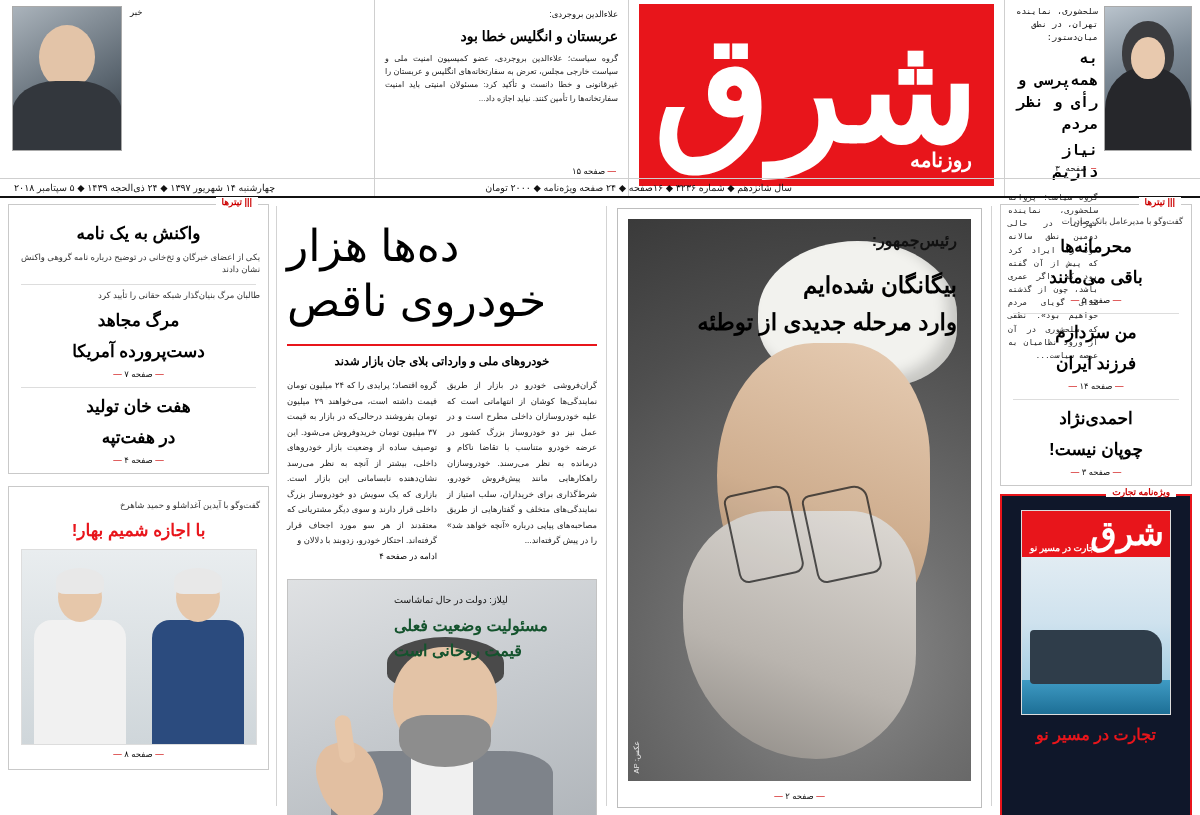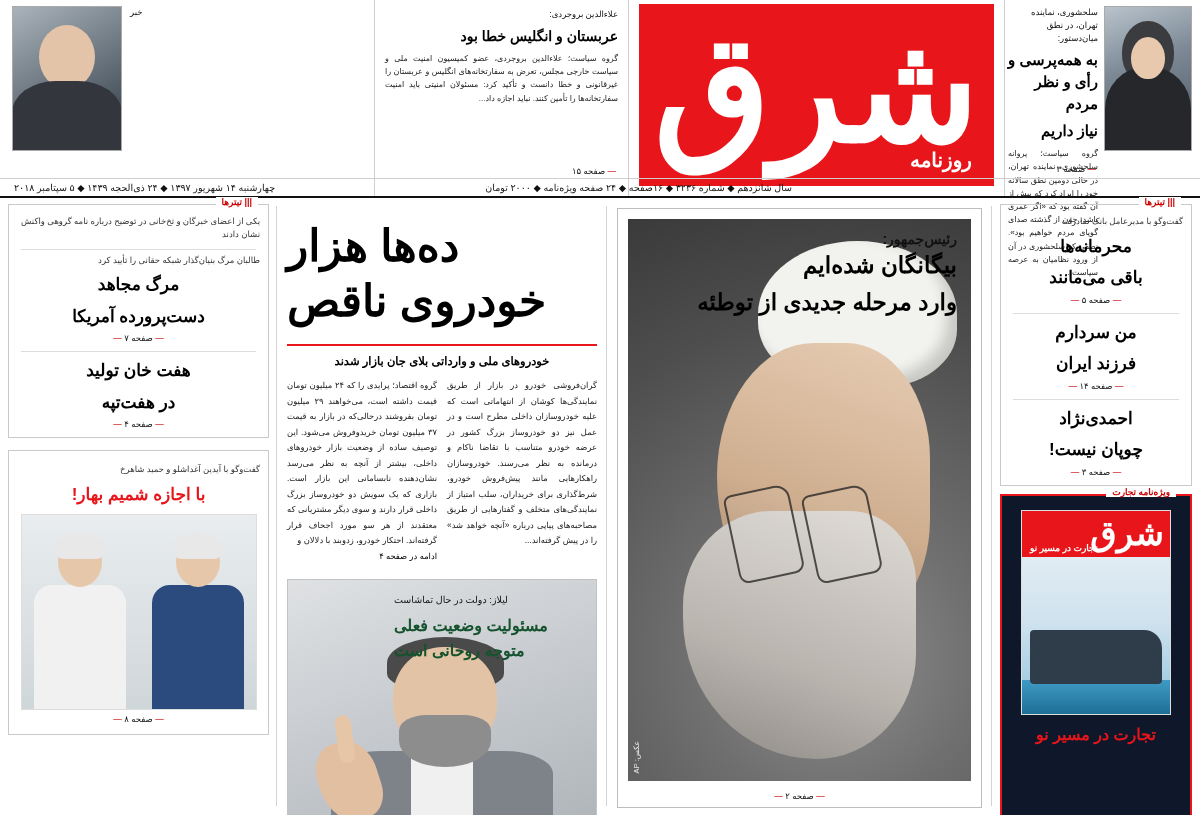--- a/index.html
+++ b/index.html
@@ -22,21 +22,21 @@
     position: absolute;
     left: 0; top: 0;
     width: 1200px; height: 196px;
     display: flex;
     flex-direction: row;
   }
   .mh-col {
     height: 196px;
     position: relative;
   }
-  .mh-right { width: 196px; border-left: 1px solid #cfcfcf; }
+  .mh-right { width: 196px; border-left: 1px solid #cfcfcf; font-family: Liberation Mono, monospace; }
   .mh-logo  { width: 375px; }
   .mh-center{ width: 255px; border-left: 1px solid #cfcfcf; border-right: 1px solid #cfcfcf;}
   .mh-left  { width: 370px; }
 
   
   .mh-right .photo {
     position: absolute; right: 8px; top: 6px;
     width: 88px; height: 145px;
     background: linear-gradient(160deg,#b9c3cc 0%, #7d8a96 40%, #46505a 100%);
     border: 1px solid #aaa;
@@ -211,41 +211,41 @@
     border-radius: 8px 14px 10px 10px;
     background: rgba(255,255,255,.08);
     transform: rotate(-12deg);
   }
   .glasses .lens.l { left: 0; }
   .glasses .lens.r { right: 0; }
   .photo-headline {
     position: absolute; right: 24px; top: 22px; width: 260px;
     text-align: right; z-index: 5;
   }
-  .ph-kicker { font-size: 14px; color:#111; font-weight:bold; margin-bottom:0; }
+  .ph-kicker { font-size: 16px; color:#111; font-weight:bold; margin-bottom:17px; }
   .ph-head {
     font-size: 23px; font-weight: bold; color:#000; line-height: 1.6;
   }
   .photo-credit {
     position:absolute; left: 14px; bottom: 34px;
     font-size: 7.5px; color:#e9e9e9; writing-mode: vertical-rl;
     transform: rotate(180deg);
   }
   .photo-page {
     position:absolute; left: 0; right:0; bottom: 6px; text-align:center;
     font-size: 8.5px; color:#111;
   }
   .photo-page .dash{ color:#c00; }
 
   
   .main-head {
     margin: 18px 10px 0 10px; text-align: left; direction: rtl;
   }
   .main-head .l1, .main-head .l2 {
-    font-size: 44px; font-weight: bold; color: #000; line-height: 1.25;
+    font-size: 44px; font-weight: normal; color: #000; line-height: 1.25;
     letter-spacing: -1px; text-align: left;
   }
   .main-rule { border-top: 2px solid #e8151b; margin: 16px 10px 8px; }
   .main-sub {
     margin: 0 10px 10px; font-size: 11.5px; font-weight:bold; color:#000;
     text-align: center;
   }
   .main-cols {
     margin: 6px 10px 0; display: flex; gap: 10px; direction: rtl;
   }
@@ -522,34 +522,35 @@
         <div class="man-body"></div>
         <div class="man-shirt"></div>
         <div class="man-hair"></div>
         <div class="man-head"></div>
         <div class="man-beard"></div>
         <div class="hand"></div>
         <div class="finger"></div>
         <div class="inset-txt">
           <div class="inset-kicker">لیلاز: دولت در حال تماشاست</div>
           <div class="inset-head">مسئولیت وضعیت فعلی</div>
-          <div class="inset-head">متوجه روحانی است</div>
+          <div class="inset-head">قیمت روحانی است</div>
         </div>
       </div>
     </div>
 
     <div class="col col-left">
 
       <div class="rail-box">
         <div class="rail-label">
           <span class="bars">|||</span>
           <span>تیترها</span>
         </div>
 
         <div>
+          <div class="rail-head">واکنش به یک نامه</div>
           <div class="rail-kicker">یکی از اعضای خبرگان و تخ‌خانی در توضیح درباره نامه گروهی واکنش نشان دادند</div>
         </div>
 
         <div class="rail-sep"></div>
 
         <div>
           <div class="rail-kicker">طالبان مرگ بنیان‌گذار شبکه حقانی را تأیید کرد</div>
           <div class="rail-head">مرگ مجاهد</div>
           <div class="rail-head">دست‌پرورده آمریکا</div>
           <div class="rail-page">

